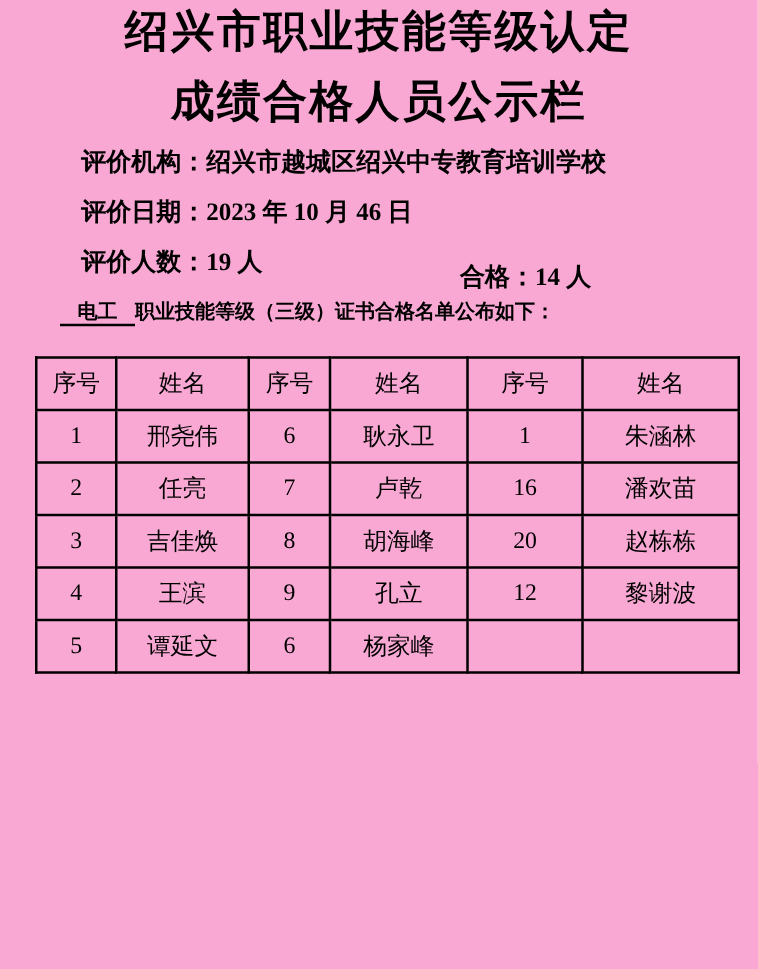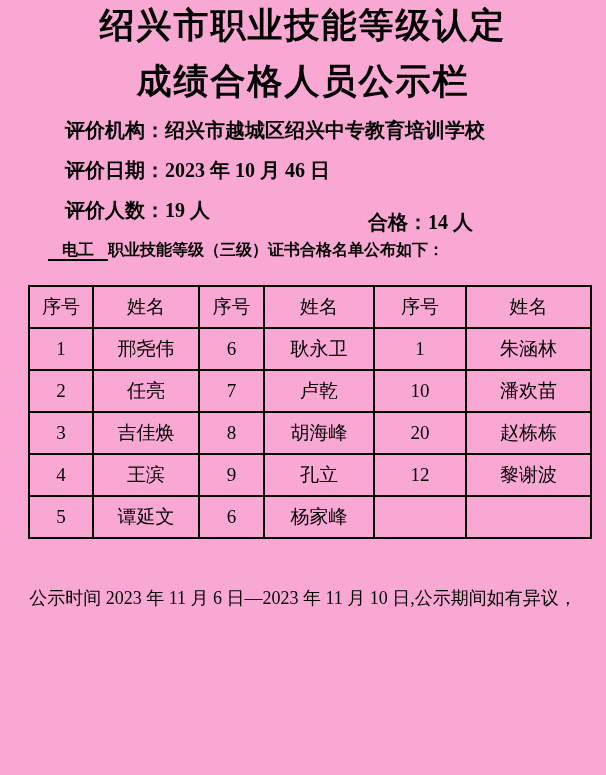--- a/index.html
+++ b/index.html
@@ -130,21 +130,21 @@
         <td>6</td>
         <td>耿永卫</td>
         <td>1</td>
         <td>朱涵林</td>
       </tr>
       <tr>
         <td>2</td>
         <td>任亮</td>
         <td>7</td>
         <td>卢乾</td>
-        <td>10</td>
+        <td>16</td>
         <td>潘欢苗</td>
       </tr>
       <tr>
         <td>3</td>
         <td>吉佳焕</td>
         <td>8</td>
         <td>胡海峰</td>
         <td>20</td>
         <td>赵栋栋</td>
       </tr>
@@ -161,16 +161,15 @@
         <td>谭延文</td>
         <td>6</td>
         <td>杨家峰</td>
         <td></td>
         <td></td>
       </tr>
     </tbody>
   </table>
 
   <div class="footer">
-    <div>公示时间 2023 年 11 月 6 日—2023 年 11 月 10 日,公示期间如有异议，</div>
   </div>
 
 </div>
 
 </body></html>

